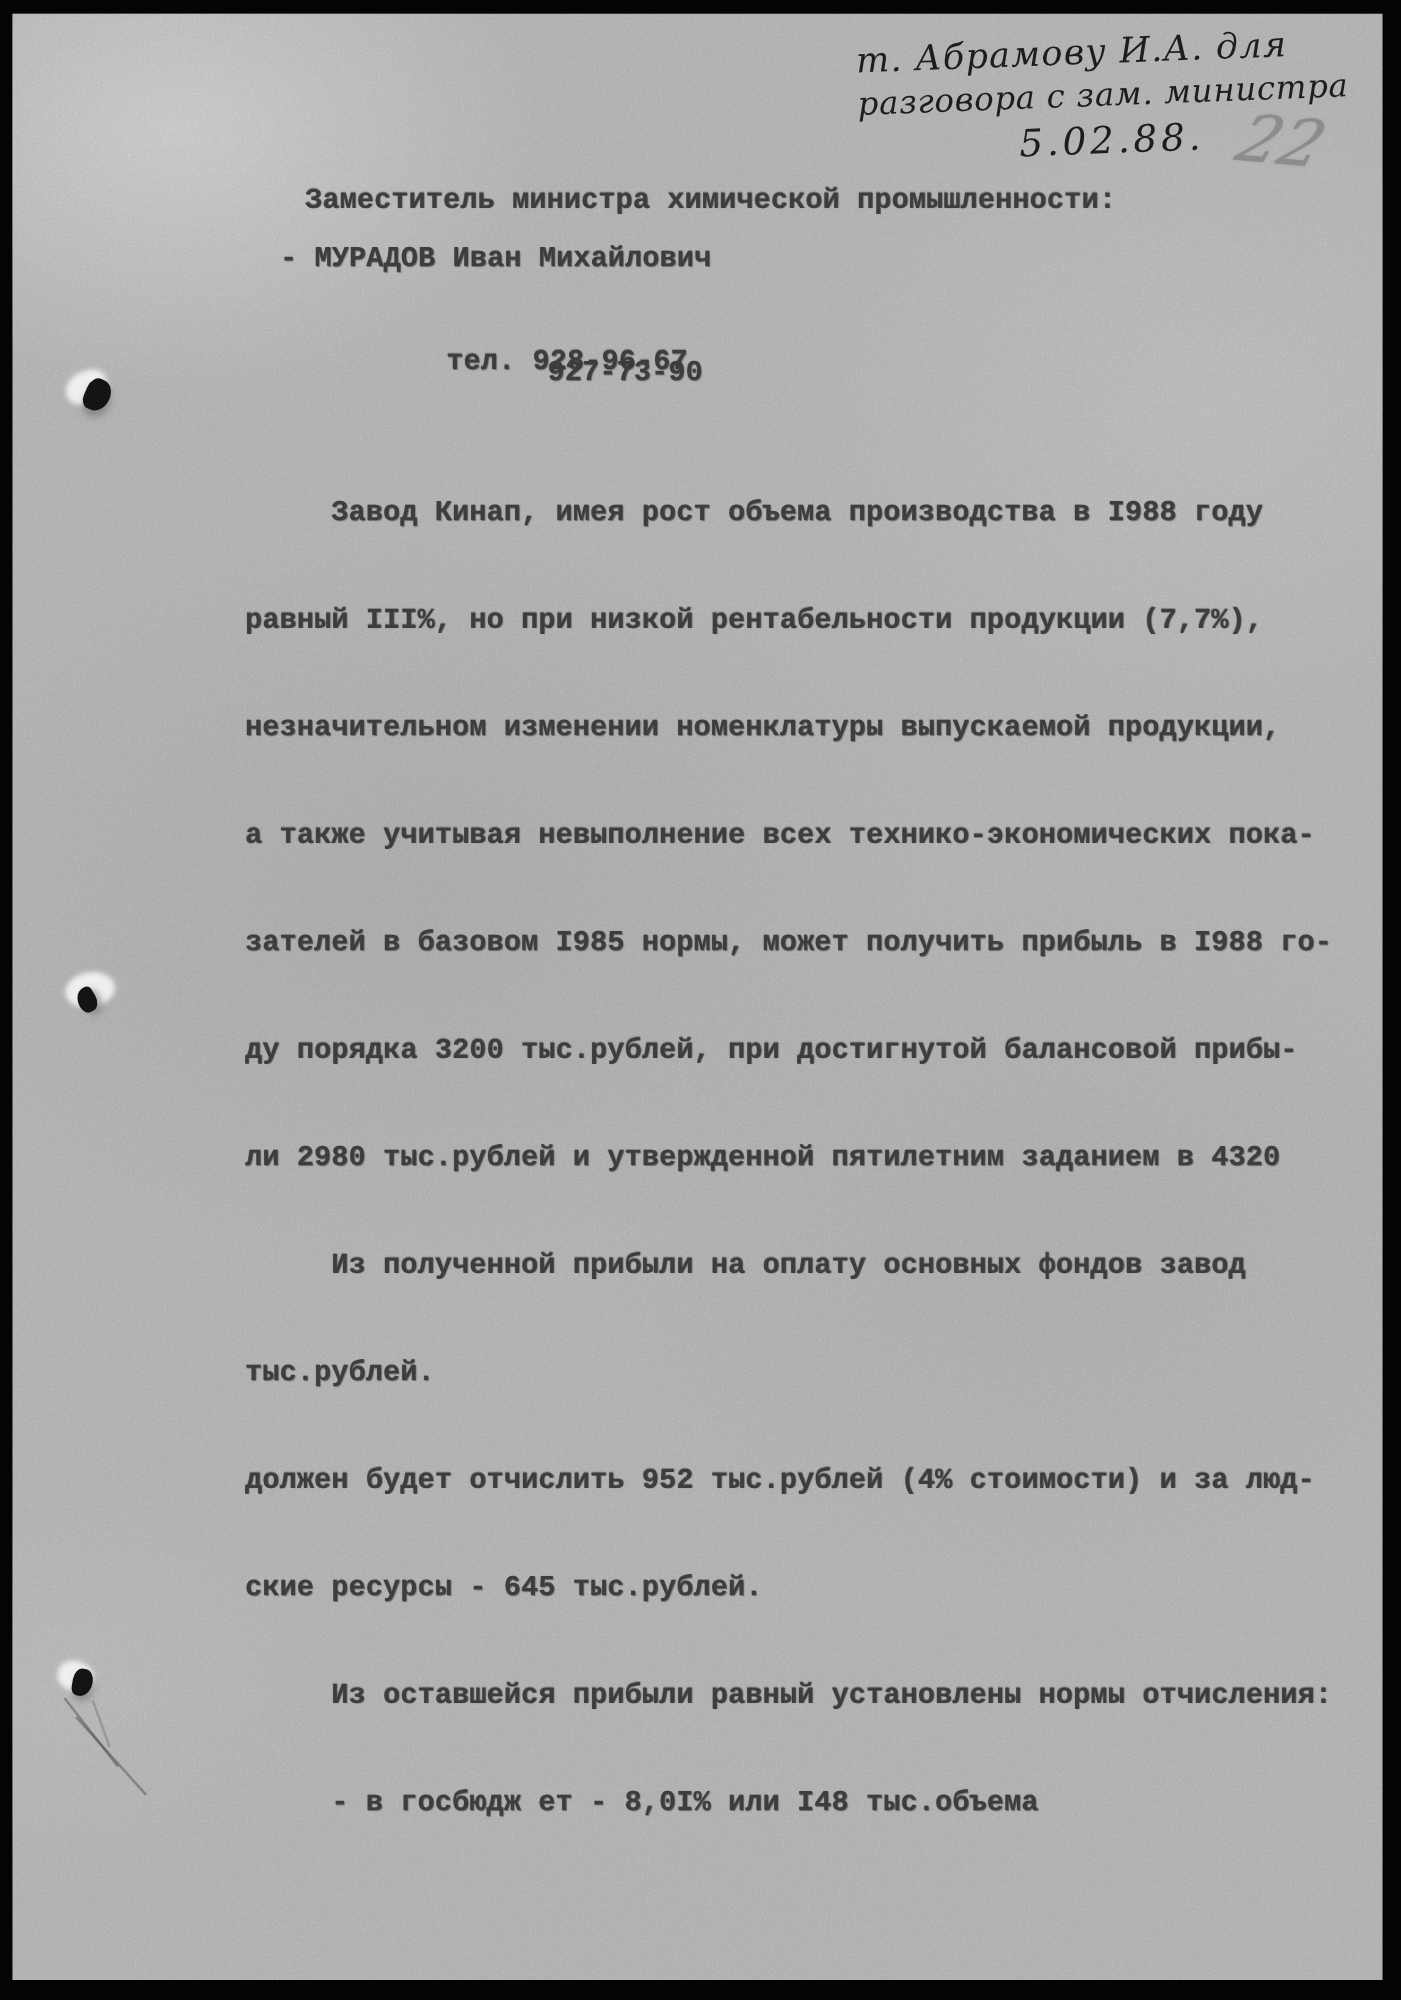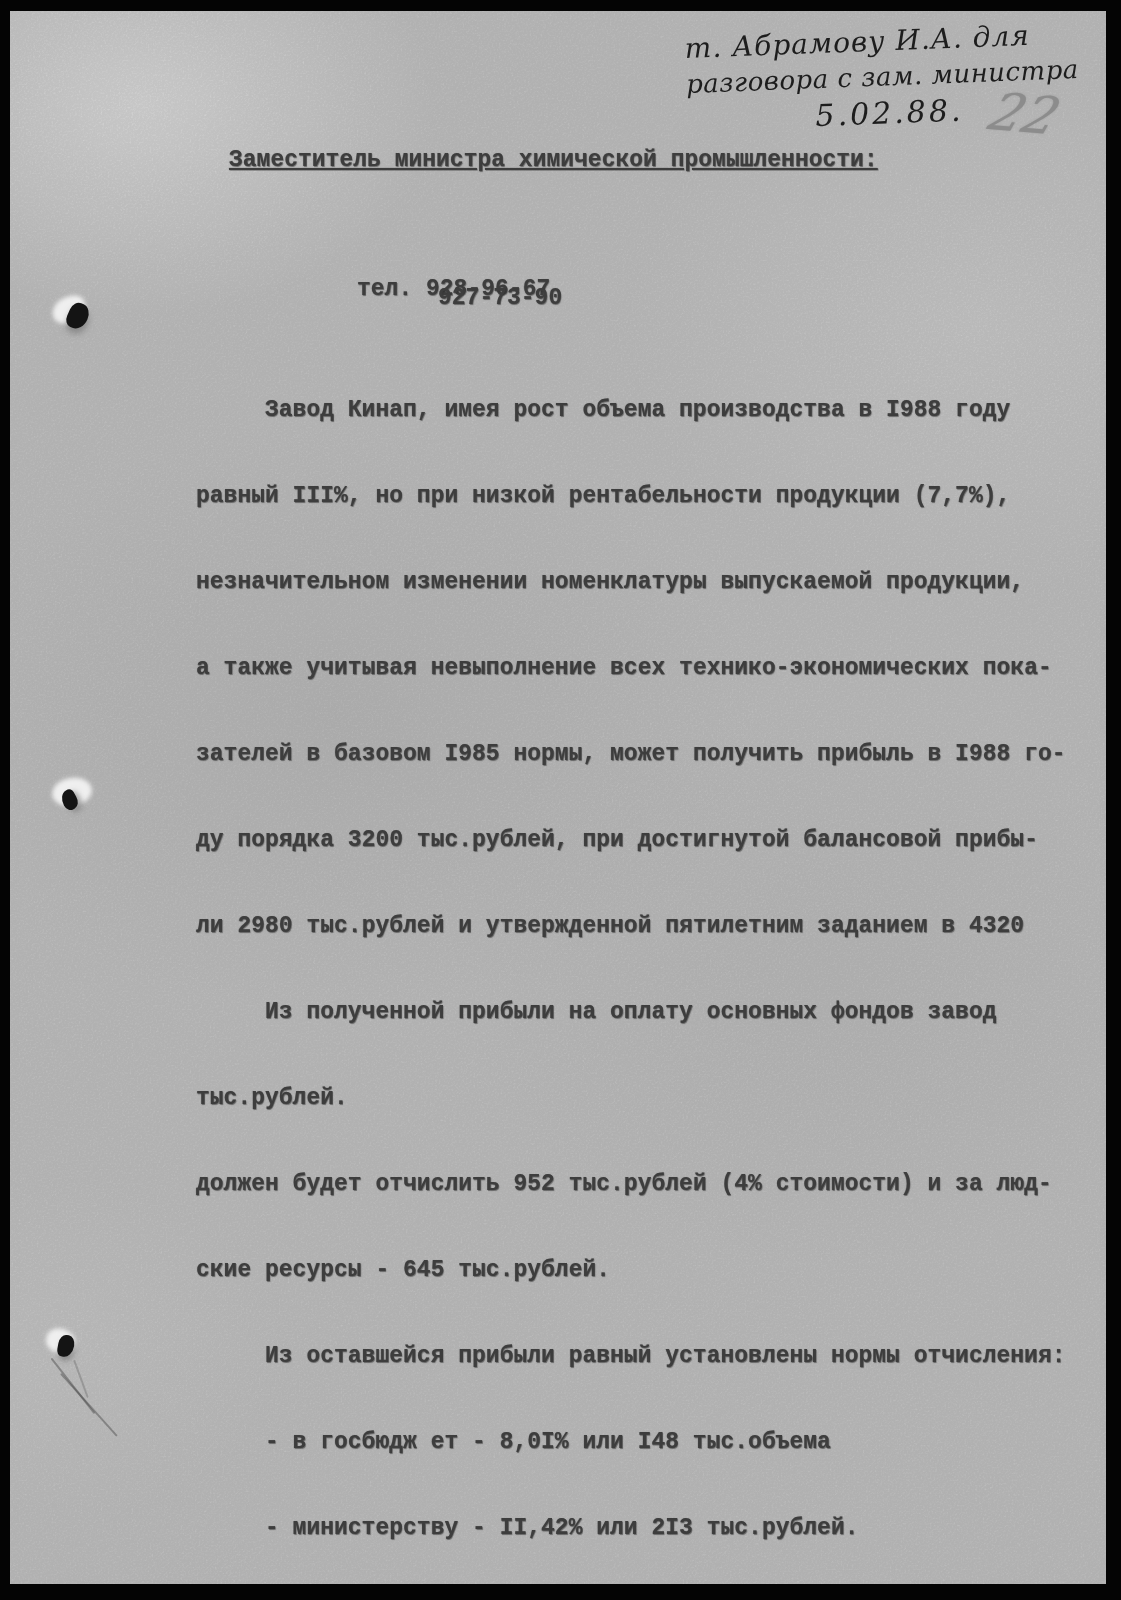--- a/index.html
+++ b/index.html
@@ -21,21 +21,21 @@
       radial-gradient(ellipse 320px 240px at 5% 85%, rgba(210,210,210,.5), rgba(210,210,210,0) 70%);
   }
   .grain{position:absolute;inset:0;width:100%;height:100%;opacity:.34;mix-blend-mode:multiply;pointer-events:none;}
 
   
   .typed{
     position:absolute;color:#3d3d3d;font-weight:bold;font-size:23px;
     white-space:pre;letter-spacing:0;
     text-shadow:0.6px 0.6px 0.9px rgba(45,45,45,.55), -0.3px -0.3px .7px rgba(80,80,80,.45);
   }
-  .hdr-title{left:229px;top:147px;text-decoration:underline;}
+  .hdr-title{left:244px;top:147px;}
   .hdr-name{left:224px;top:194px;}
   .hdr-tel{left:357px;top:252px;margin-top:24px;}
   .hdr-tel2{left:438px;top:285px;}
 
   .body-text{position:absolute;left:196px;top:341px;width:900px;}
   .tl{height:34px;line-height:34px;white-space:pre;}
   .ind{padding-left:69px;}
 
   
   .hand{
@@ -105,38 +105,38 @@
 
   <div class="hand">
     <div class="h1">т. Абрамову  И.А.  для</div>
     <div class="h2">разговора   с  зам. министра</div>
     <div class="h3">5.02.88.</div>
   </div>
 
   <div class="pencil-num">22</div>
 
   <div class="typed hdr-title">Заместитель министра химической промышленности:</div>
+  <div class="typed hdr-name">- МУРАДОВ Иван Михайлович</div>
   <div class="typed hdr-tel">тел. 928-96-67</div>
   <div class="typed hdr-tel2">927-73-90</div>
 
   <div class="typed body-text">
     <div class="tl ind">Завод Кинап, имея рост объема производства в I988 году</div>
     <div class="tl">равный III%, но при низкой рентабельности продукции (7,7%),</div>
     <div class="tl">незначительном изменении номенклатуры выпускаемой продукции,</div>
     <div class="tl">а также учитывая невыполнение всех технико-экономических пока-</div>
     <div class="tl">зателей в базовом I985 нормы, может получить прибыль в I988 го-</div>
     <div class="tl">ду порядка 3200 тыс.рублей, при достигнутой балансовой прибы-</div>
     <div class="tl">ли 2980 тыс.рублей и утвержденной пятилетним заданием в 4320</div>
     <div class="tl ind">Из полученной прибыли на оплату основных фондов завод</div>
     <div class="tl">тыс.рублей.</div>
     <div class="tl">должен будет отчислить 952 тыс.рублей (4% стоимости) и за люд-</div>
     <div class="tl">ские ресурсы - 645 тыс.рублей.</div>
     <div class="tl ind">Из оставшейся прибыли равный установлены нормы отчисления:</div>
     <div class="tl ind">- в госбюдж ет - 8,0I% или I48 тыс.объема</div>
-    <div class="tl ind">- министерству - II,42% или 2I3 тыс.рублей.</div>
     
     
     
     
     
     
     
     
     
     

